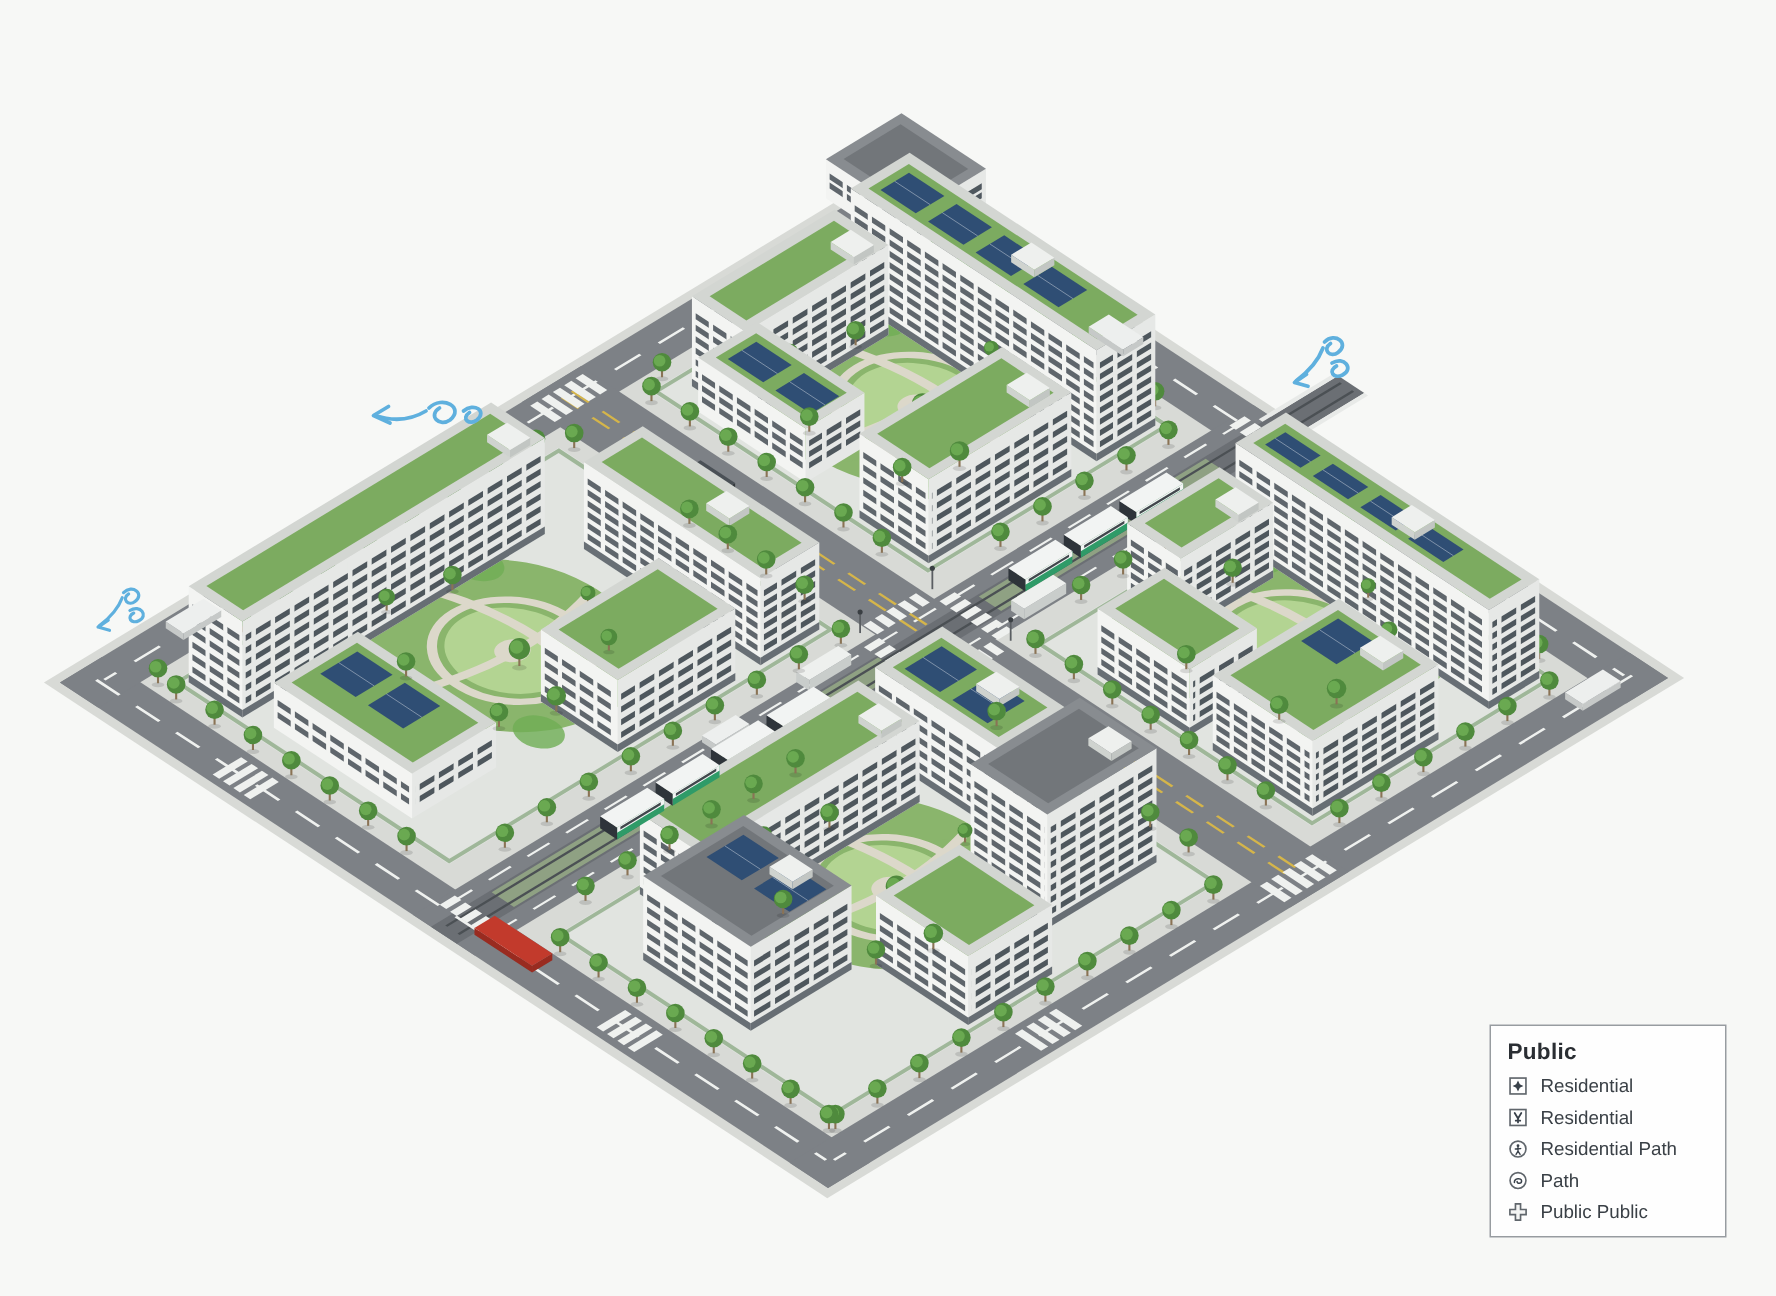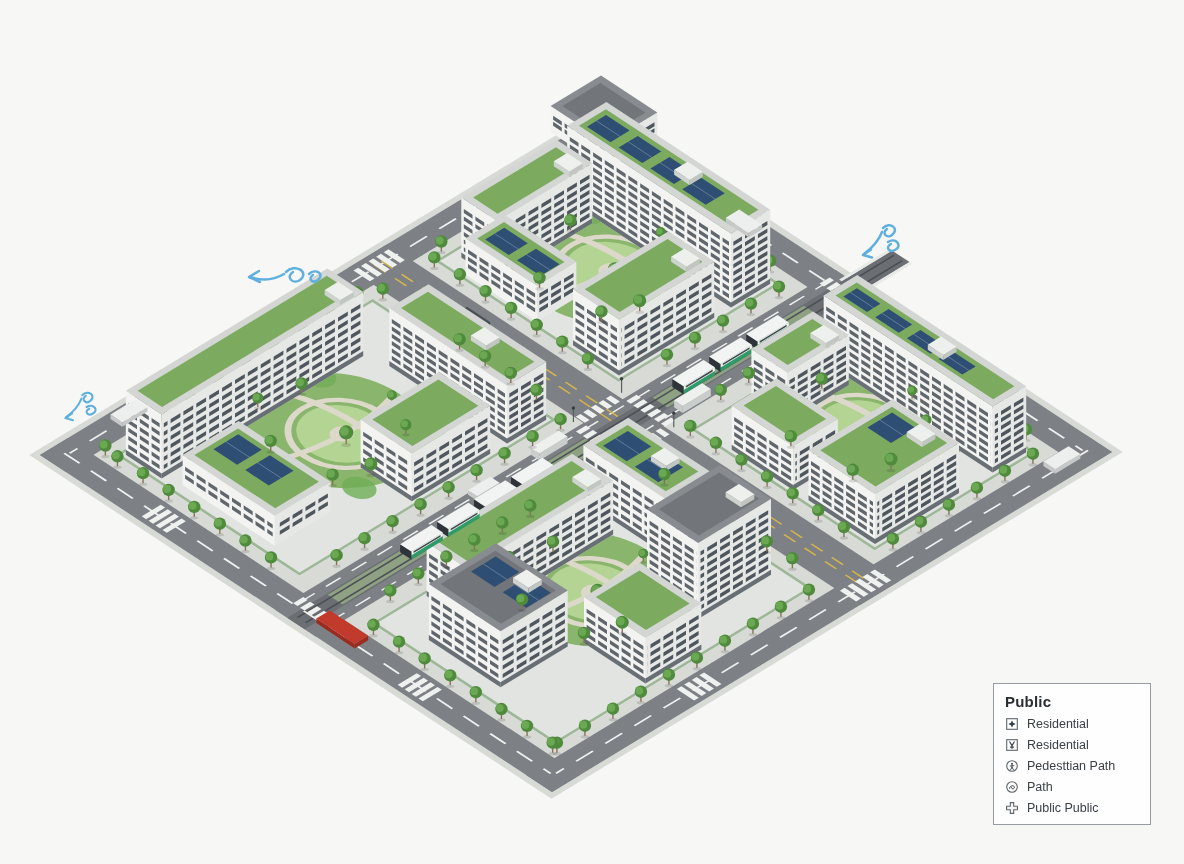--- a/index.html
+++ b/index.html
@@ -1808,21 +1808,21 @@
       </svg>
       <span class="lbl">Residential</span>
     </div>
 
     <div class="row">
       <svg width="14" height="14" viewBox="0 0 14 14">
         <circle class="licon" cx="7" cy="7" r="5.3"></circle>
         <circle class="licon-dark" cx="7" cy="4.8" r="0.95"></circle>
         <path class="licon-darkline" style="stroke-width:.9" d="M7 5.9 L7 8.4 M5.2 7 L8.8 6.7 M7 8.4 L5.7 10.6 M7 8.4 L8.4 10.6"></path>
       </svg>
-      <span class="lbl">Pedesttian Path</span>
+      <span class="lbl">Residential Path</span>
     </div>
 
     <div class="row">
       <svg width="14" height="14" viewBox="0 0 14 14">
         <circle class="licon" cx="7" cy="7" r="5.3"></circle>
         <path class="licon-darkline" style="stroke-width:1" d="M4.6 8.3 C4.4 5.4 9.4 5 9.4 7.3 C9.4 9.3 6.2 9.4 6.4 7.6"></path>
       </svg>
       <span class="lbl">Path</span>
     </div>
 

